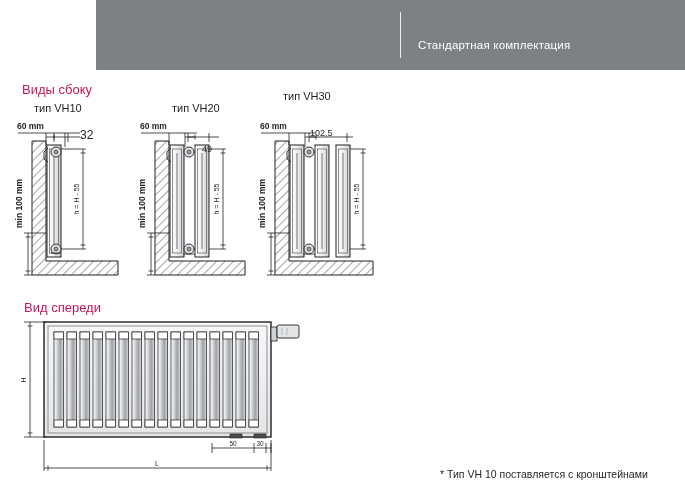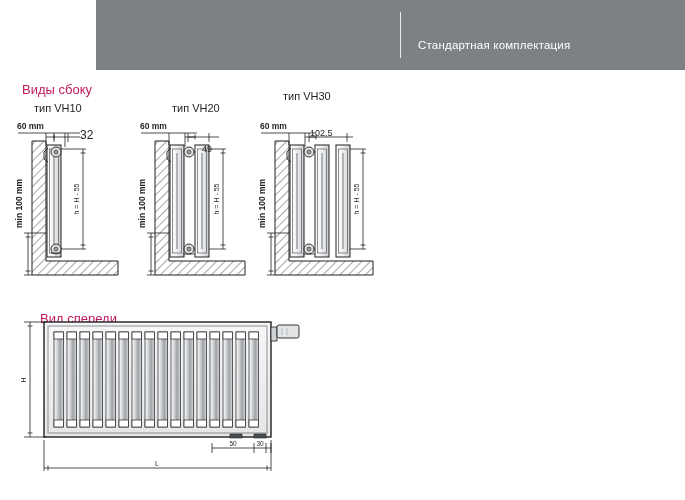--- a/index.html
+++ b/index.html
@@ -292,21 +292,21 @@
         <line x1="14" y1="118" x2="36" y2="118"></line>
         <line x1="14" y1="160" x2="22" y2="160"></line>
       </g>
     </svg>
   </div>
 
   <div class="type-label" style="left:260px;top:121px;font-weight:bold;font-size:8.5px;">60 mm</div>
   <div class="type-label" style="left:310px;top:128px;font-size:9px;">102,5</div>
   <div class="type-label" style="left:257px;top:228px;font-weight:bold;font-size:8.5px;transform:rotate(-90deg);transform-origin:left top;">min 100 mm</div>
 
-  <div class="sec-title" style="left:40px;top:300px;margin-top:11px;">Вид спереди</div>
+  <div class="sec-title" style="left:24px;top:300px;">Вид спереди</div>
 
   <div class="draw" style="left:14px;top:316px;">
     <svg width="320" height="180" viewBox="0 0 320 180">
       <defs>
         <linearGradient id="finGrad" x1="0" y1="0" x2="1" y2="0">
           <stop offset="0%" stop-color="#ffffff"></stop>
           <stop offset="30%" stop-color="#d7dadd"></stop>
           <stop offset="65%" stop-color="#9ea2a6"></stop>
           <stop offset="100%" stop-color="#d7dadd"></stop>
         </linearGradient>
@@ -436,14 +436,15 @@
         <line x1="198" y1="127" x2="198" y2="137"></line>
         <line x1="240" y1="127" x2="240" y2="137"></line>
         <line x1="252" y1="127" x2="252" y2="137"></line>
         <line x1="257" y1="127" x2="257" y2="137"></line>
       </g>
       <text x="219" y="130" text-anchor="middle" font-family="Liberation Sans, sans-serif" font-size="6.5" fill="#231f20">50</text>
       <text x="246" y="130" text-anchor="middle" font-family="Liberation Sans, sans-serif" font-size="6.5" fill="#231f20">30</text>
     </svg>
   </div>
 
+  <div class="footnote">* Тип VH 10 поставляется с кронштейнами</div>
 
 </div>
 
 </body></html>

